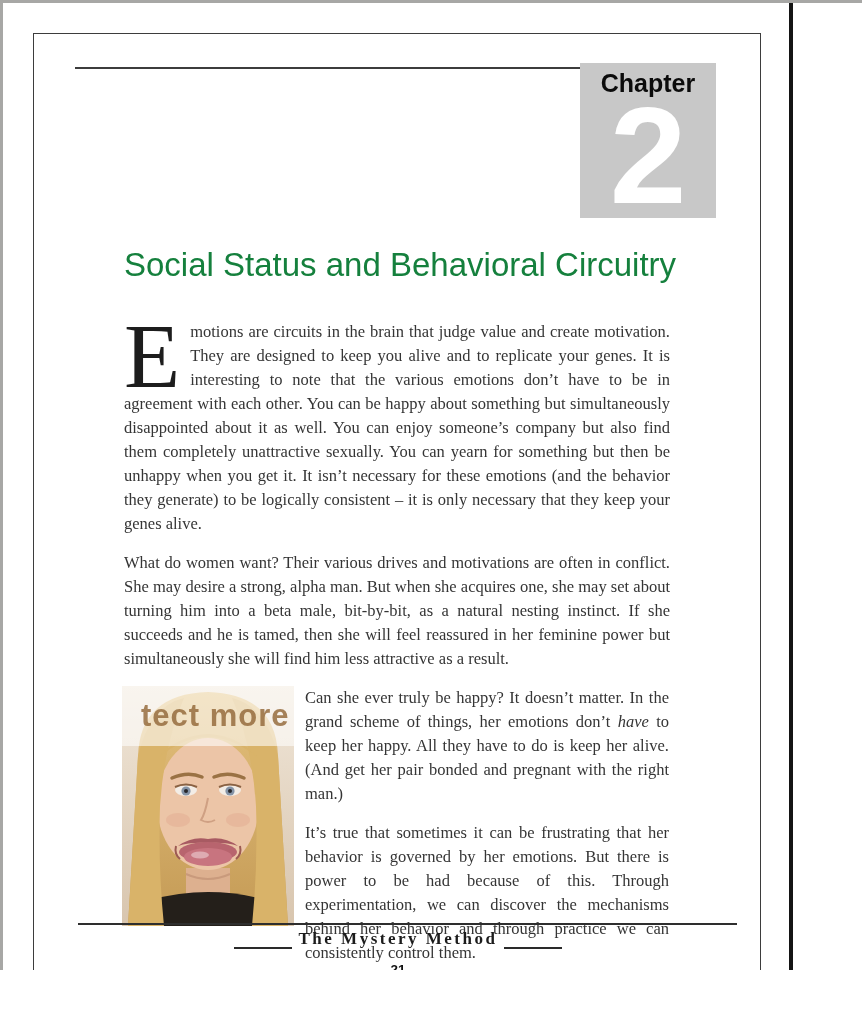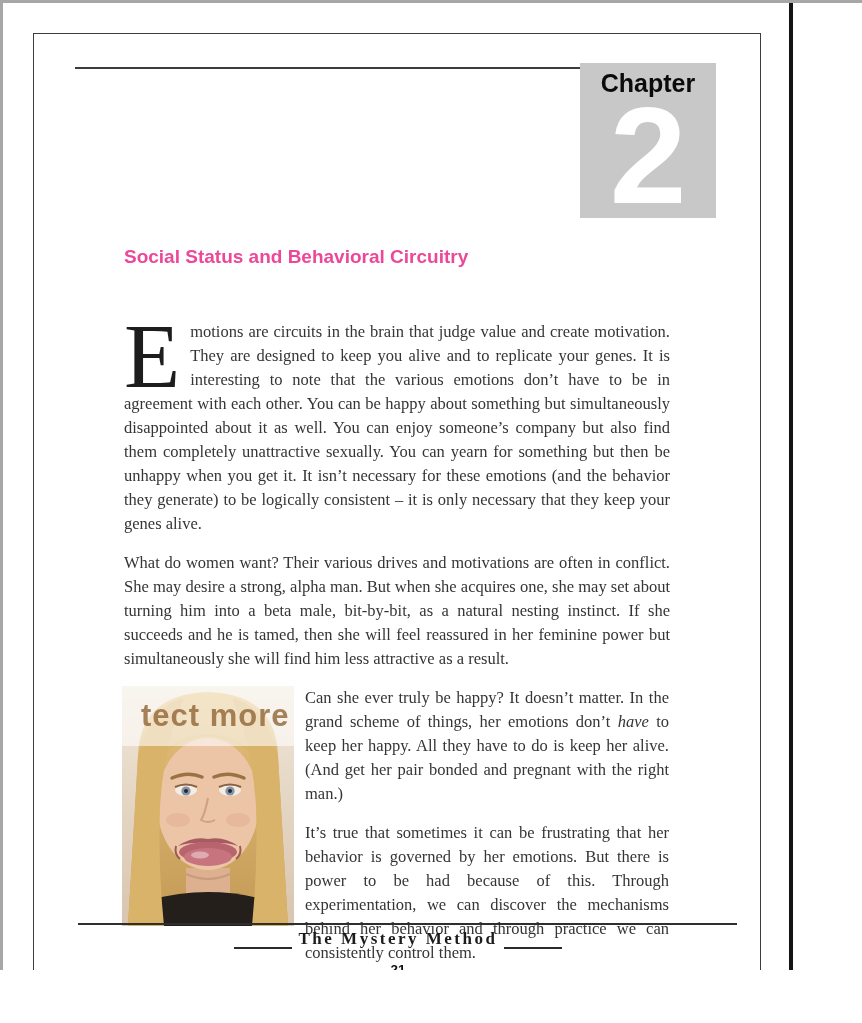--- a/index.html
+++ b/index.html
@@ -50,22 +50,22 @@
   .chapter-number {
     font-family:"Liberation Sans", sans-serif;
     font-weight:bold; font-size:138px; line-height:0.92;
     color:#ffffff; margin-top:-6px;
   }
 
   .title {
     position:absolute; left:90px; top:212px;
     width:560px;
     font-family:"Liberation Sans", sans-serif;
-    font-weight:bold; font-size:19px;
-    color:#ec4899; letter-spacing:0px;
+    font-weight:normal; font-size:33px;
+    color:#15803d; letter-spacing:0px;
   }
 
   .content {
     position:absolute; left:90px; top:286px;
     width:546px;
     font-size:16.5px; line-height:24px;
     color:#353535;
     text-align:justify;
   }
   .content p { margin:0 0 15px 0; }

